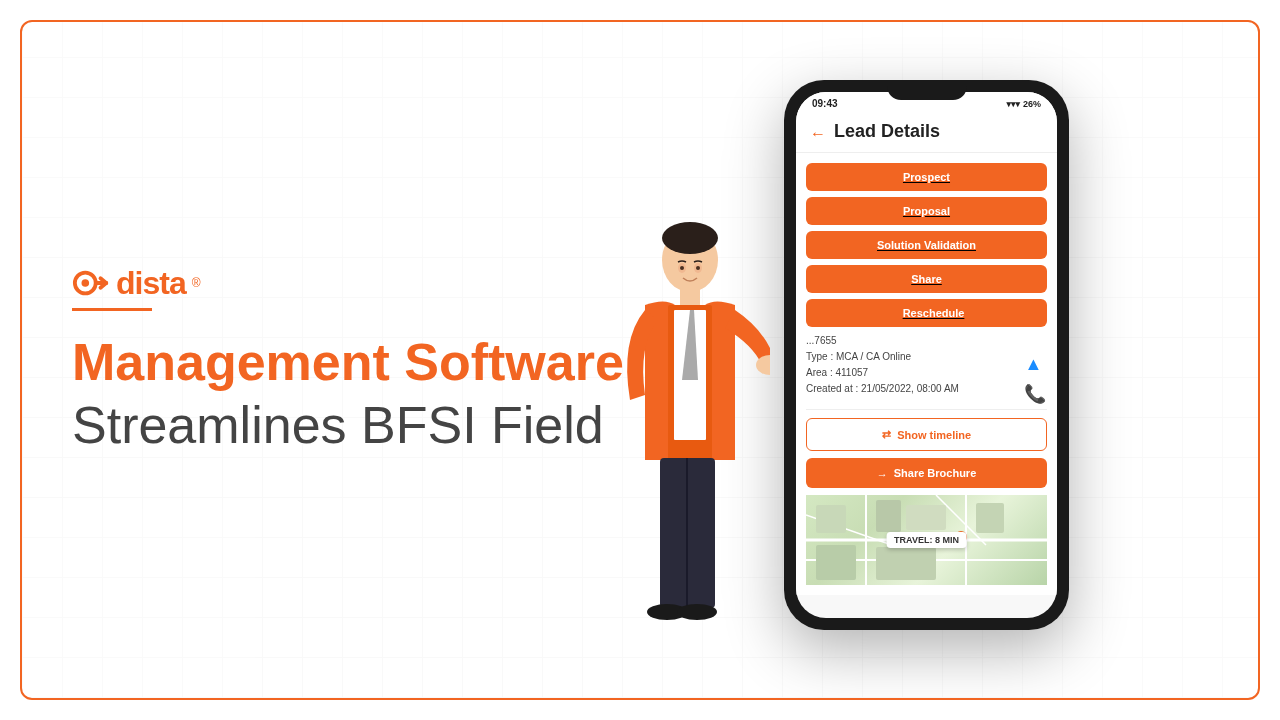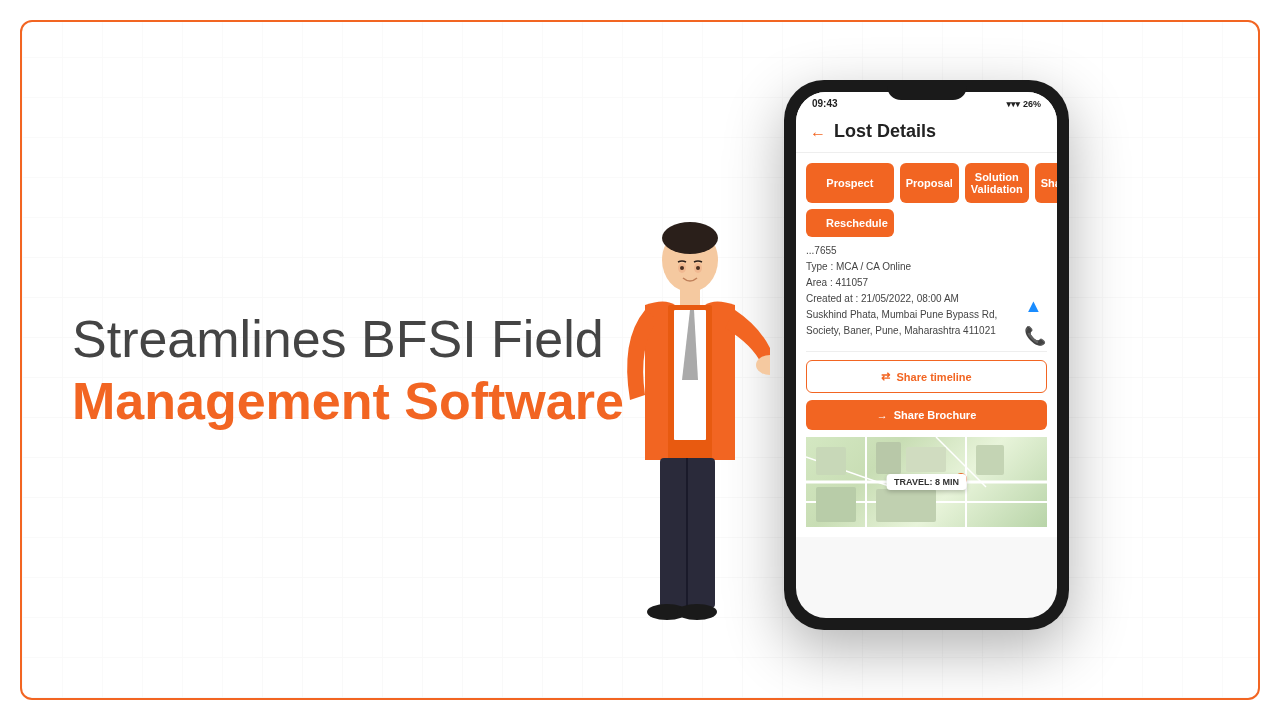--- a/index.html
+++ b/index.html
@@ -169,23 +169,24 @@
       font-weight: 700;
       color: #222;
     }
     .phone-body {
       padding: 10px 10px;
       background: #fff;
       flex: 1;
     }
     .status-buttons {
       display: grid;
-      grid-template-columns: 1fr 1fr 1fr 1fr;
+      grid-template-columns: 1fr;
       gap: 6px;
       margin-bottom: 6px;
+      text-decoration: underline;
     }
     .status-btn {
       background: #f26522;
       color: #fff;
       border: none;
       border-radius: 6px;
       padding: 8px 6px;
       font-size: 11px;
       font-weight: 600;
       text-align: center;
@@ -284,27 +285,42 @@
     }
   </style>
 </head>
 <body>
 
 <div class="outer-border">
   <div class="bg-pattern"></div>
   <div class="content">
 
     <div class="left-section">
+      <div class="logo-area">
+        <div class="logo-container">
+
+          <svg class="logo-icon" viewBox="0 0 40 40" xmlns="http://www.w3.org/2000/svg">
+            <circle cx="14" cy="20" r="11" fill="none" stroke="#f26522" stroke-width="4"></circle>
+            <circle cx="14" cy="20" r="4" fill="#f26522"></circle>
+            <line x1="25" y1="20" x2="36" y2="20" stroke="#f26522" stroke-width="4" stroke-linecap="round"></line>
+            <line x1="30" y1="15" x2="36" y2="20" stroke="#f26522" stroke-width="4" stroke-linecap="round"></line>
+            <line x1="30" y1="25" x2="36" y2="20" stroke="#f26522" stroke-width="4" stroke-linecap="round"></line>
+          </svg>
+          <span class="logo-text">dista</span>
+            <span class="logo-reg">®</span>
+        </div>
+        <div class="logo-underline"></div>
+      </div>
 
       <div class="headline">
         <div>
-          <span class="headline-normal">Streamlines BFSI Field</span>
+          <span class="headline-highlight">Management Software</span>
         </div>
         <div>
-          <span class="headline-highlight">Management Software</span>
+          <span class="headline-normal">Streamlines BFSI Field</span>
         </div>
       </div>
     </div>
 
     <div class="right-section">
 
       <div class="person-illustration">
         <svg class="person-svg" viewBox="0 0 200 480" xmlns="http://www.w3.org/2000/svg">
 
           <ellipse cx="120" cy="80" rx="28" ry="32" fill="#f5c9a0"></ellipse>
@@ -360,52 +376,51 @@
             <div class="phone-status-bar">
               <span>09:43</span>
               <div class="status-right">
                 <span>▾▾▾</span>
                 <span>26%</span>
               </div>
             </div>
 
             <div class="phone-header">
               <span class="back-arrow">←</span>
-              <span class="lead-details-title">Lost Details</span>
+              <span class="lead-details-title">Lead Details</span>
             </div>
 
             <div class="phone-body">
 
               <div class="status-buttons">
                 <button class="status-btn">Prospect</button>
                 <button class="status-btn">Proposal</button>
                 <button class="status-btn">Solution Validation</button>
                 <button class="status-btn">Share</button>
                 <button class="status-btn status-btn-full">Reschedule</button>
               </div>
 
               <div style="display:flex; justify-content:space-between; align-items:flex-end; margin-bottom:4px;">
                 <div class="lead-info" style="flex:1; border:none; padding:0;">
                   <div class="lead-info-row">...7655</div>
                   <div class="lead-info-row">Type : MCA / CA Online</div>
                   <div class="lead-info-row">Area : 411057</div>
                   <div class="lead-info-row">Created at : 21/05/2022, 08:00 AM</div>
-                  <div class="lead-info-row">Suskhind Phata, Mumbai Pune Bypass Rd,  Society, Baner, Pune, Maharashtra 411021</div>
                 </div>
                 <div style="display:flex; flex-direction:column; gap:8px; padding-top:4px;">
                   <span style="color:#1a8cff; font-size:18px;">▲</span>
                   <span style="color:#4caf50; font-size:18px;">📞</span>
                 </div>
               </div>
 
               <div style="border-top:1px solid #eee; margin-bottom:8px;"></div>
 
               <button class="show-timeline-btn">
                 <span>⇄</span>
-                <span>Share timeline</span>
+                <span>Show timeline</span>
               </button>
 
               <button class="share-brochure-btn">
                 <span>→</span>
                 <span>Share Brochure</span>
               </button>
 
               <div class="map-area">
                 <div class="map-placeholder">
                   <svg width="100%" height="100%">

